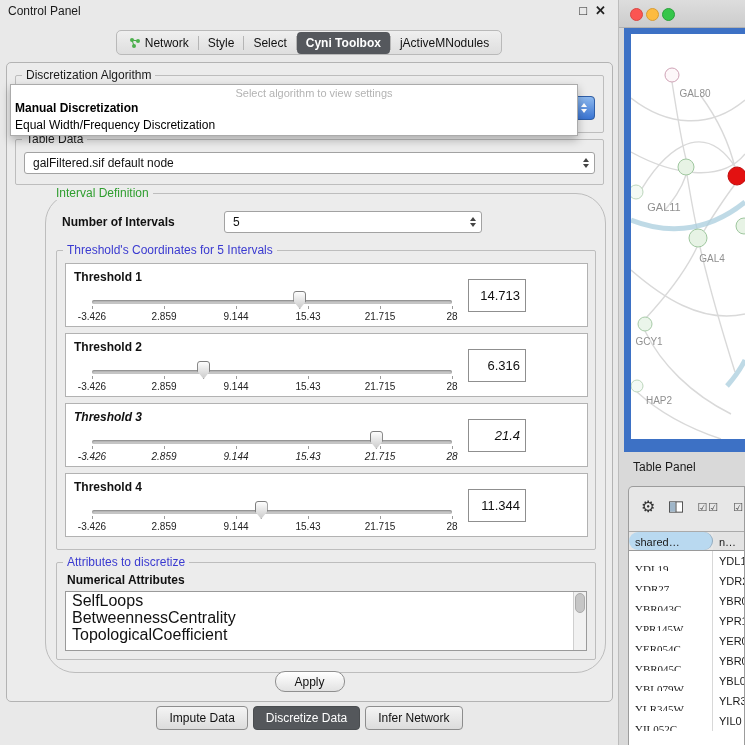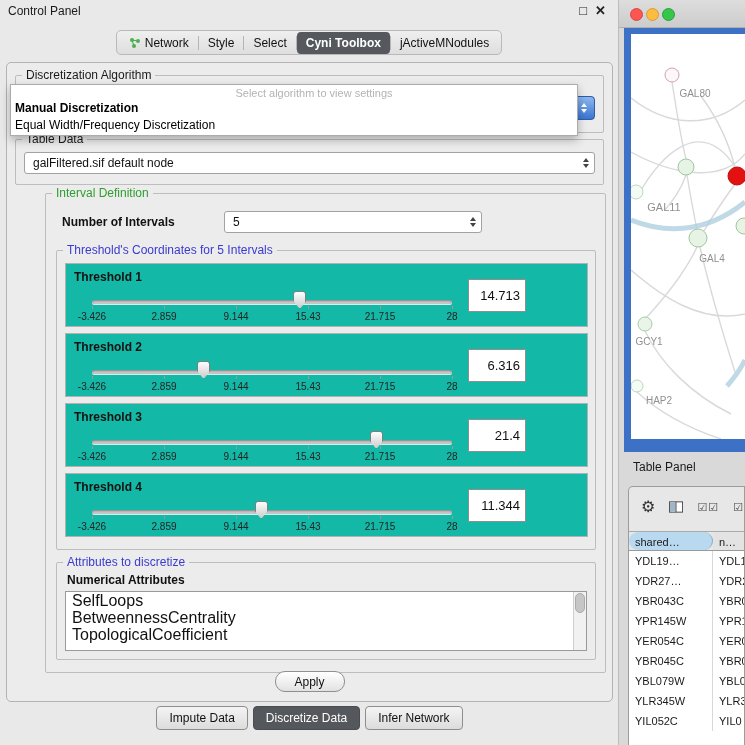--- a/index.html
+++ b/index.html
@@ -30,27 +30,27 @@
   .blue-cap{position:absolute;right:-1px;top:-1px;width:22px;height:24px;border-radius:0 4px 4px 0;background:linear-gradient(#8cb8ee,#3a74d2);border:1px solid #2e5ea8;display:flex;flex-direction:column;align-items:center;justify-content:center;gap:2px;}
   .tri-up{width:0;height:0;border-left:3.5px solid transparent;border-right:3.5px solid transparent;border-bottom:4.5px solid #fff;}
   .tri-dn{width:0;height:0;border-left:3.5px solid transparent;border-right:3.5px solid transparent;border-top:4.5px solid #fff;}
   .stepper{position:absolute;right:5px;top:50%;transform:translateY(-50%);display:flex;flex-direction:column;gap:2px;}
   .stepper .tri-up{border-bottom-color:#444;}
   .stepper .tri-dn{border-top-color:#444;}
 
   .td-group{left:8px;top:76px;width:589px;height:46px;}
   .td-combo{left:8px;top:12px;right:8px;height:22px;}
 
-  .interval-group{left:38px;top:130px;width:561px;height:480px;}
+  .interval-group{left:38px;top:130px;width:561px;height:480px;border-radius:30px;}
   .count-label{position:absolute;left:16px;top:21px;font-size:12px;font-weight:bold;color:#111;}
   .count-combo{left:178px;top:17px;width:258px;height:22px;}
 
   .thr-group{left:10px;top:56px;width:540px;height:300px;}
-  .tpanel{position:absolute;left:8px;width:523px;height:64px;border:1px solid #b2b2b2;background:#14b8a6;text-align:right;}
-  .tpanel.t0{top:12px;} .tpanel.t1{top:82px;} .tpanel.t2{top:152px;} .tpanel.t3{top:222px;}
+  .tpanel{position:absolute;left:8px;width:523px;height:64px;border:1px solid #b2b2b2;background:#ffffff;text-align:right;}
+  .tpanel.t0{top:12px;} .tpanel.t1{top:82px;} .tpanel.t2{top:152px;font-style:italic;} .tpanel.t3{top:222px;}
   .tlabel{position:absolute;left:8px;top:6px;font-size:12px;font-weight:bold;color:#111;}
   .slider{position:absolute;left:26px;top:22px;width:360px;height:38px;}
   .track{position:absolute;left:0;right:0;top:14px;height:4px;background:#c9c9c9;border-radius:2px;box-shadow:inset 0 1px 2px rgba(0,0,0,.35),0 1px 0 rgba(255,255,255,.8);}
   .thumb{position:absolute;top:5px;width:13px;height:18px;margin-left:-6.5px;background:linear-gradient(#fefefe,#cccccc);border:1px solid #7e7e7e;clip-path:polygon(0 0,100% 0,100% 55%,50% 100%,0 55%);border-radius:3px;}
   .ticks i{position:absolute;top:20px;width:1px;height:3px;background:#9a9a9a;}
   .ticks i:nth-child(1){left:0;} .ticks i:nth-child(2){left:20%;} .ticks i:nth-child(3){left:40%;}
   .ticks i:nth-child(4){left:60%;} .ticks i:nth-child(5){left:80%;} .ticks i:nth-child(6){left:100%;}
   .scale{position:absolute;left:0;right:0;top:25px;height:11px;}
   .scale span{position:absolute;font-size:10px;color:#222;transform:translateX(-50%);white-space:nowrap;}
   .scale span:nth-child(1){left:0;} .scale span:nth-child(2){left:20%;} .scale span:nth-child(3){left:40%;}
@@ -89,21 +89,21 @@
   .tp-label{position:absolute;left:14px;top:460px;font-size:12px;color:#1a1a1a;}
   .table-window{position:absolute;left:9px;top:486px;right:0;bottom:0;background:#e7e7e7;border:1px solid #9c9c9c;border-bottom:none;border-radius:5px 0 0 0;}
   .table-toolbar{position:absolute;left:0;top:0;right:0;height:40px;display:flex;align-items:center;gap:14px;padding-left:12px;}
   .gear{font-size:16px;color:#333;line-height:1;}
   .check-icons{font-size:11px;color:#444;letter-spacing:1px;white-space:nowrap;}
   .thead{position:absolute;left:0;top:44px;right:0;height:20px;display:flex;border-top:1px solid #aaa;border-bottom:1px solid #9a9a9a;font-size:11px;color:#1a1a1a;}
   .th1{width:84px;background:#b9d9f0;border-right:1px solid #93abbe;padding:4px 0 0 6px;border-radius:9px;}
   .th2{flex:1;background:#e3e3e3;padding:4px 0 0 6px;}
   .tbody{position:absolute;left:0;top:64px;right:0;bottom:0;background:#fff;}
   .trow{display:flex;height:20px;font-size:11px;color:#1a1a1a;}
-  .tc1{width:84px;border-right:1px solid #d8d8d8;padding:4px 0 0 6px;overflow:hidden;white-space:nowrap;}
+  .tc1{width:84px;border-right:1px solid #d8d8d8;padding:12px 0 0 6px;overflow:hidden;white-space:nowrap;font-family:Liberation Serif, serif;}
   .tc2{flex:1;padding:4px 0 0 6px;overflow:hidden;white-space:nowrap;}
 </style>
 </head>
 <body>
 
 <div class="screen">
 
   <section class="control-panel">
     <span class="cp-title">Control Panel</span>
     <span class="cp-icons">

